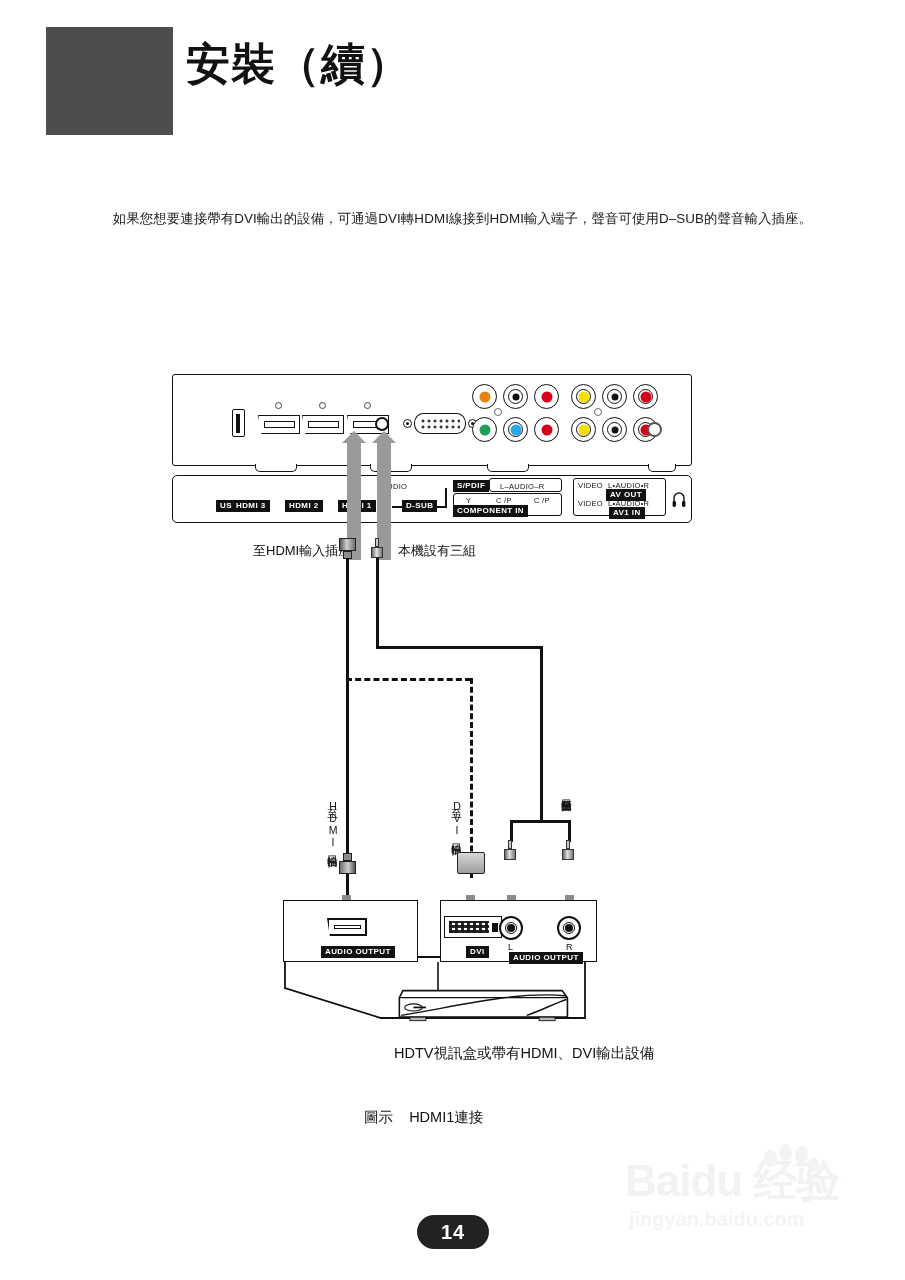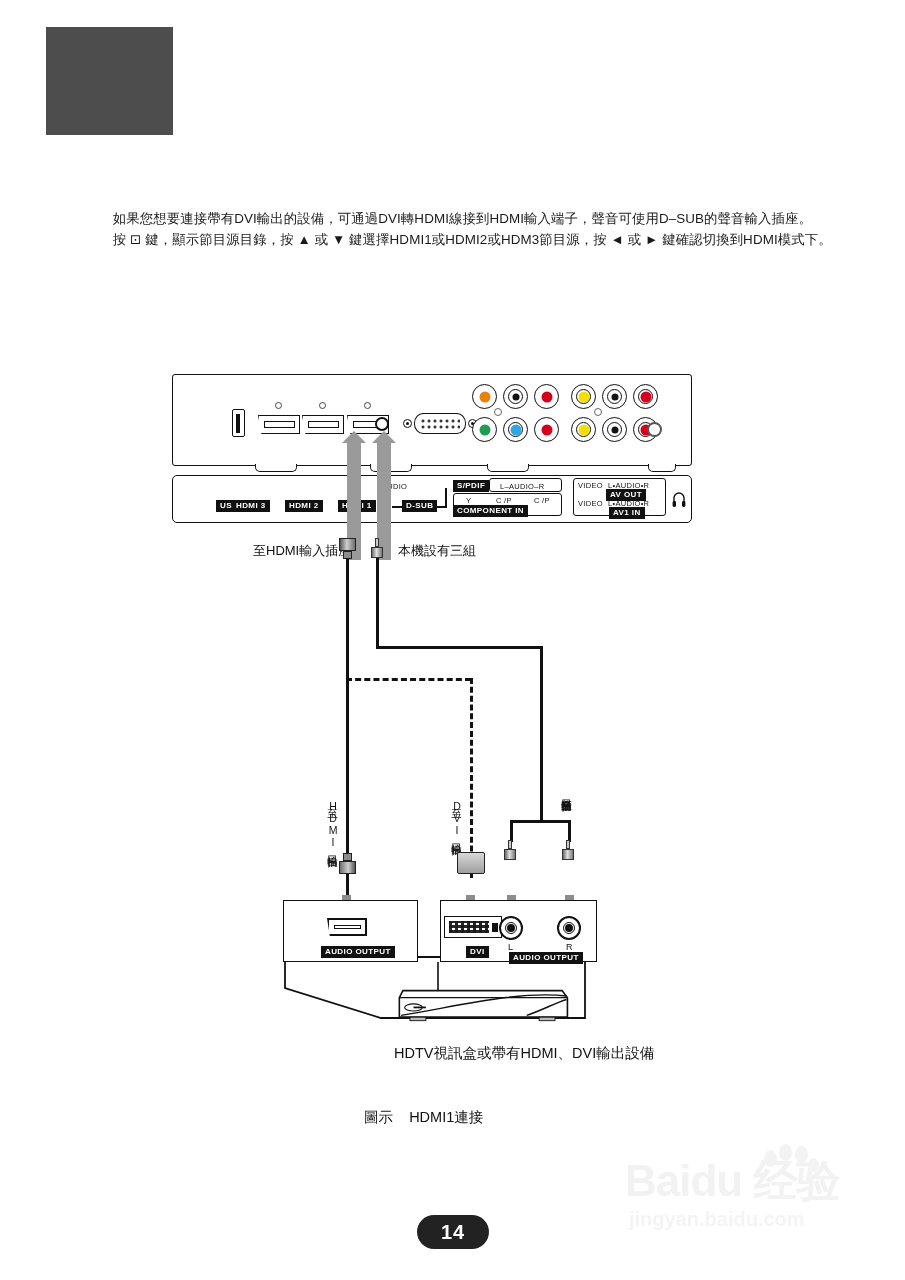--- a/index.html
+++ b/index.html
@@ -136,25 +136,25 @@
   .pagenum{position:absolute;left:417px;top:1215px;width:72px;height:34px;background:#222;
       border-radius:17px;color:#fff;font-size:20px;font-weight:bold;display:flex;
       align-items:center;justify-content:center;letter-spacing:1px;}
 </style>
 </head>
 <body>
 
 <div class="page">
 
   <div class="hdr-block"></div>
+  <div class="hdr-title">安裝（續）</div>
 
 
   <div class="body-txt">
     <p>如果您想要連接帶有DVI輸出的設備，可通過DVI轉HDMI線接到HDMI輸入端子，聲音可使用D–SUB的聲音輸入插座。</p>
-    <p>按 ⊡ 鍵，顯示節目源目錄，按 ▲ 或 ▼ 鍵選擇HDMI1或HDMI2或HDM3節目源，按 ◄ 或 ► 鍵確認切換到HDMI模式下。</p>
   </div>
 
   <div class="diagram">
 
     <div class="tv"></div>
     <div class="tv-foot" style="left:255px;top:104px;width:42px;"></div>
     <div class="tv-foot" style="left:370px;top:104px;width:42px;"></div>
     <div class="tv-foot" style="left:487px;top:104px;width:42px;"></div>
     <div class="tv-foot" style="left:648px;top:104px;width:28px;"></div>
 

